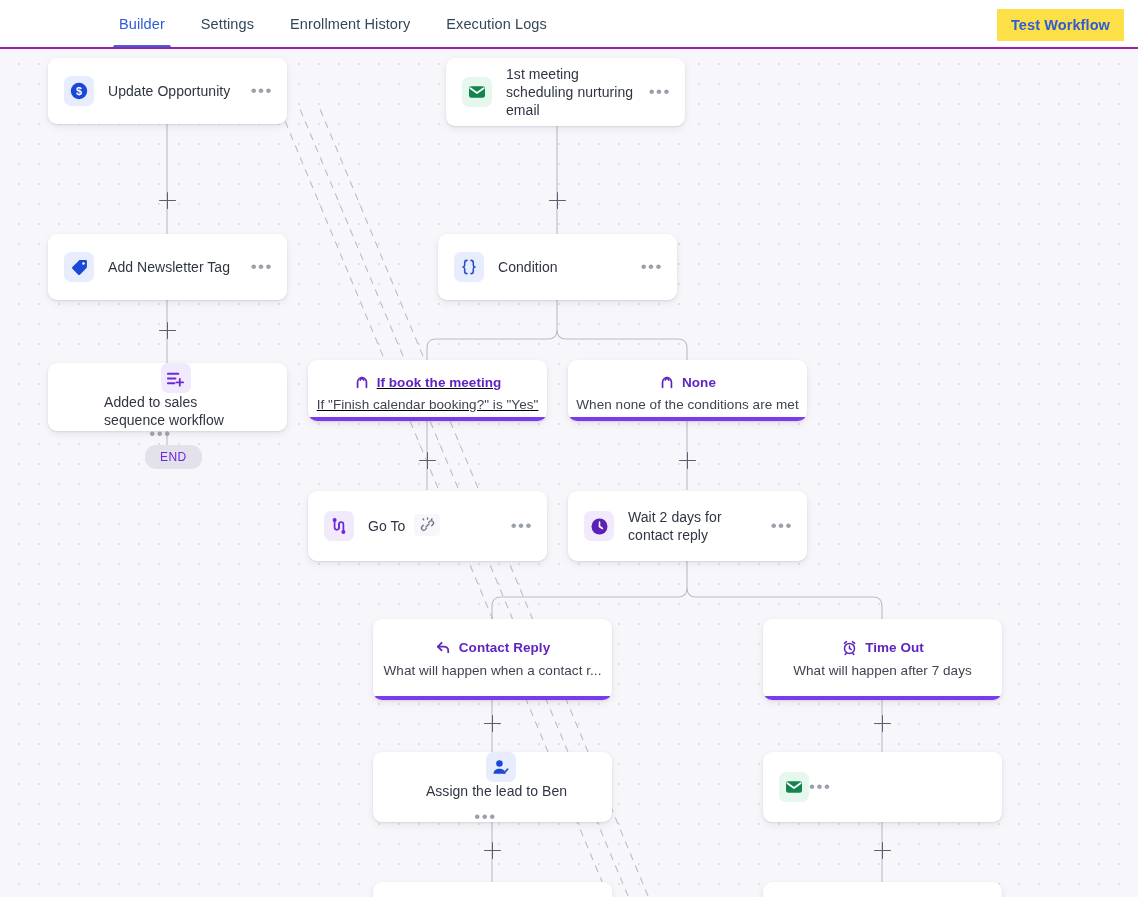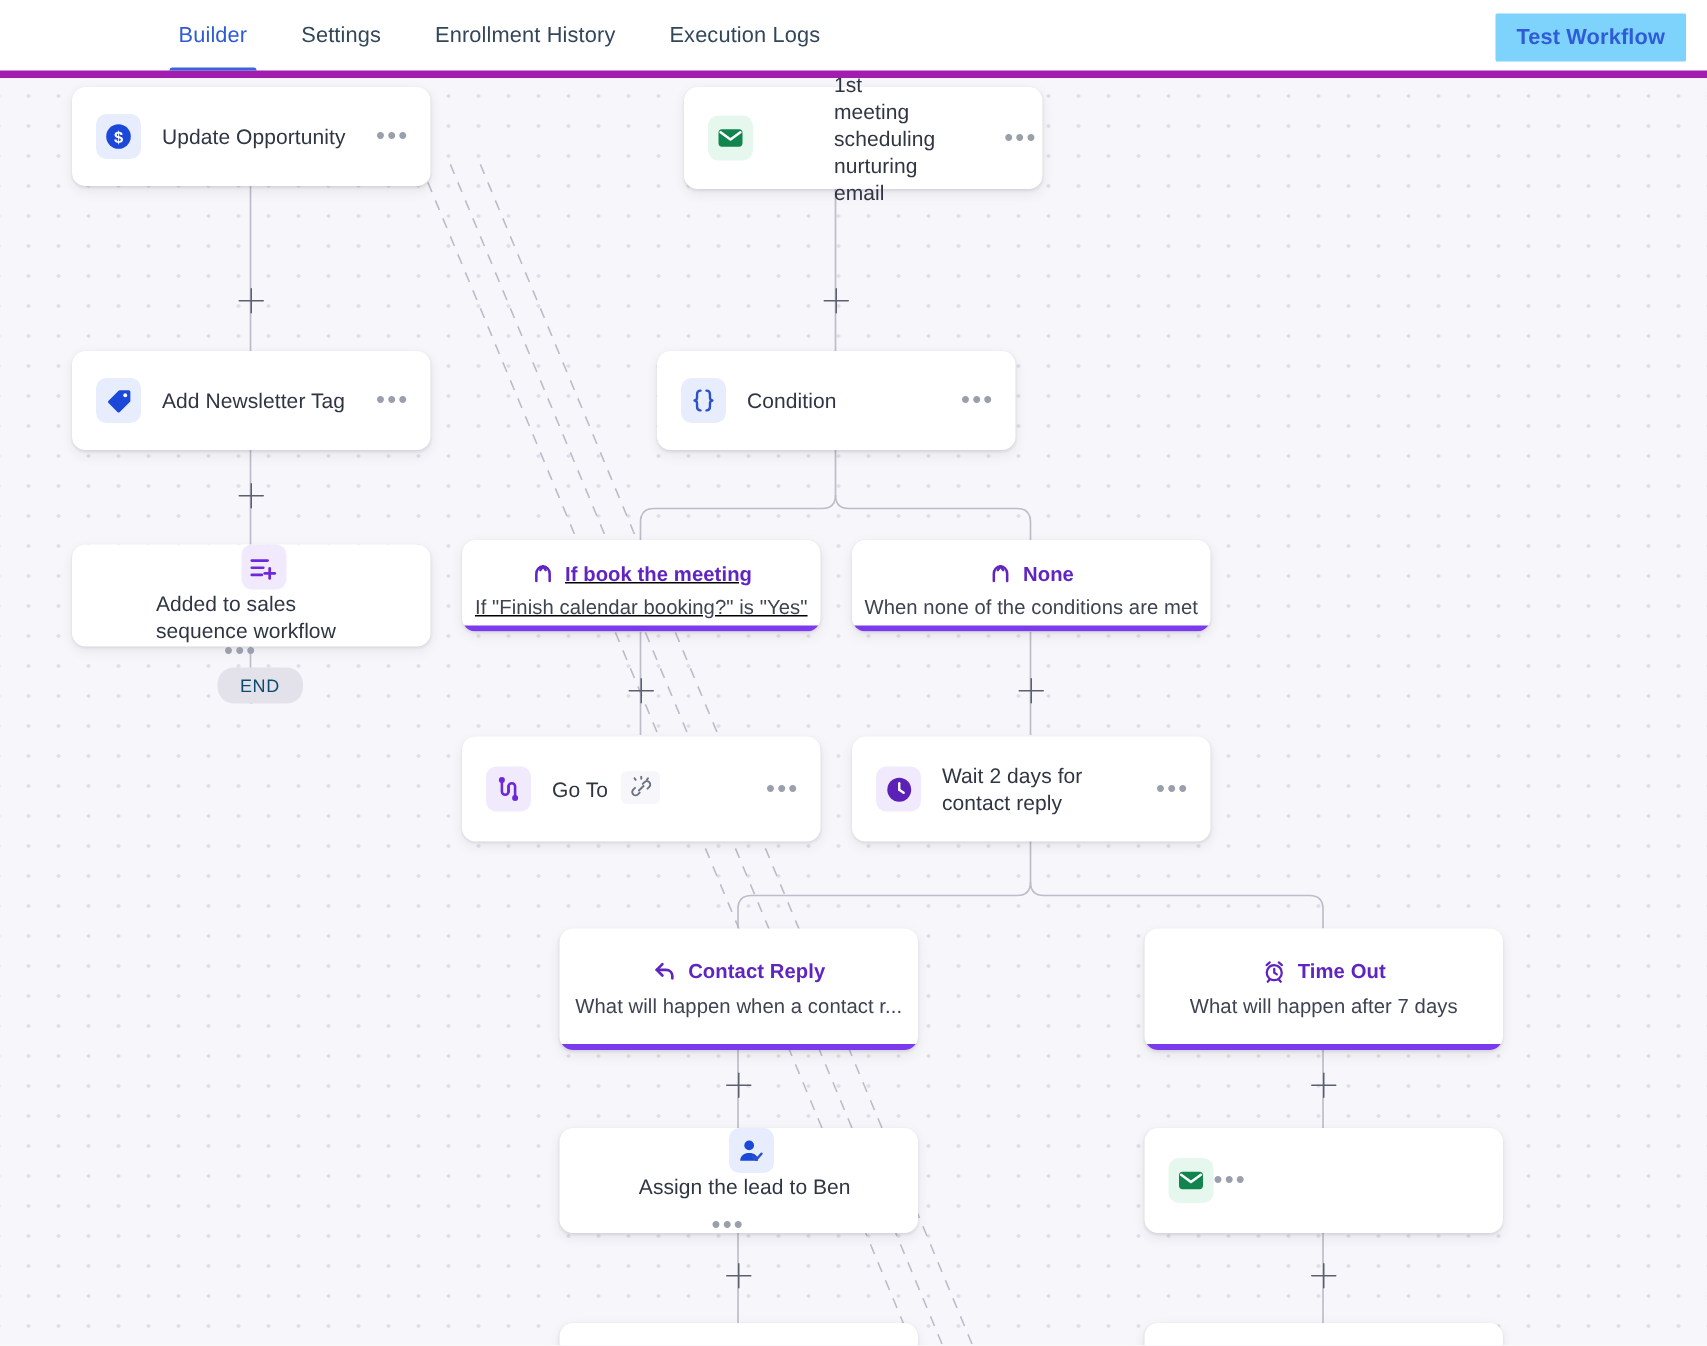--- a/index.html
+++ b/index.html
@@ -7,37 +7,37 @@
     width:1138px;height:897px;overflow:hidden;
     font-family:"Liberation Sans","DejaVu Sans",sans-serif;
     background:#f6f5fa;
     -webkit-font-smoothing:antialiased;
   }
   #app{position:relative;width:1138px;height:897px;overflow:hidden;background:#fff;}
 
   
   .topbar{
     position:absolute;left:0;top:0;width:1138px;height:47px;
-    background:#ffffff;border-bottom:5px solid #a21caf;
+    background:#ffffff;border-bottom:2px solid #a21caf;
     display:flex;align-items:center;z-index:40;
   }
   .tabs{display:flex;align-items:flex-end;height:47px;margin-left:101px;}
   .tab{
     position:relative;height:47px;display:flex;align-items:center;
     padding:0 18px;font-size:14.5px;color:#33475b;cursor:pointer;
     letter-spacing:.1px;
   }
   .tab.active{color:#2f5bd7;font-weight:400;}
   .tab.active:after{
     content:"";position:absolute;left:12px;right:12px;bottom:0;height:2.5px;
     background:#3a64d8;border-radius:2px 2px 0 0;
   }
   .test-btn{
     position:absolute;right:14px;top:9px;
-    background:#7dd3fc;color:#2f5bd7;border:none;border-radius:1px;
+    background:#fde047;color:#2f5bd7;border:none;border-radius:1px;
     font-size:14.5px;font-family:inherit;font-weight:700;
     padding:8px 14px;cursor:pointer;letter-spacing:.1px;
   }
 
   
   .canvas{
     position:absolute;left:0;top:47px;width:1138px;height:850px;
     background-color:#f7f6fa;
     background-image:radial-gradient(#e0dfe8 1.1px, transparent 1.2px);
     background-size:20px 20px;background-position:9px 7px;
@@ -91,21 +91,21 @@
     color:#5a6070;
   }
   .plus:before,.plus:after{
     content:"";position:absolute;background:#5a6070;border-radius:1px;
   }
   .plus:before{left:0;top:7.5px;width:17px;height:1.6px;}
   .plus:after{top:0;left:7.5px;height:17px;width:1.6px;}
 
   
   .endpill{
-    position:absolute;background:#e3e2ea;color:#0c4a6e;
+    position:absolute;background:#e3e2ea;color:#6d28d9;
     border-radius:11px;font-size:12px;letter-spacing:.4px;
     padding:5px 15px;z-index:12;
   }
 
   
   .linkbadge{
     position:absolute;width:26px;height:22px;z-index:13;
     display:flex;align-items:center;justify-content:center;
     background:#f7f6fa;border-radius:4px;
   }
@@ -202,21 +202,21 @@
             </g>
           </svg>
       </span>
       <span class="ttl" style="max-width:135px;">Added to sales sequence workflow</span>
       <span class="dots">•••</span>
     </div>
     <div class="plus" style="left:159px;top:405px;"></div>
 
     <div class="endpill" style="left:145px;top:398px;">END</div>
 
-    <div class="node" style="left:456px;top:11px;width:239px;height:68px;gap:40px;">
+    <div class="node" style="left:446px;top:11px;width:239px;height:68px;">
       <span class="ico" style="background:#e6f7ee;">
         <svg width="20" height="20" viewBox="0 0 20 20">
             <rect x="2" y="4.2" width="16" height="11.6" rx="2.4" fill="#12854f"></rect>
             <path d="M3.4 6.2l6.6 4.8 6.6-4.8" stroke="#fff" stroke-width="1.7" fill="none" stroke-linecap="round" stroke-linejoin="round"></path>
           </svg>
       </span>
       <span class="ttl" style="max-width:140px;">1st meeting scheduling nurturing email</span>
       <span class="dots">•••</span>
     </div>
     <div class="plus" style="left:549px;top:145px;"></div>

